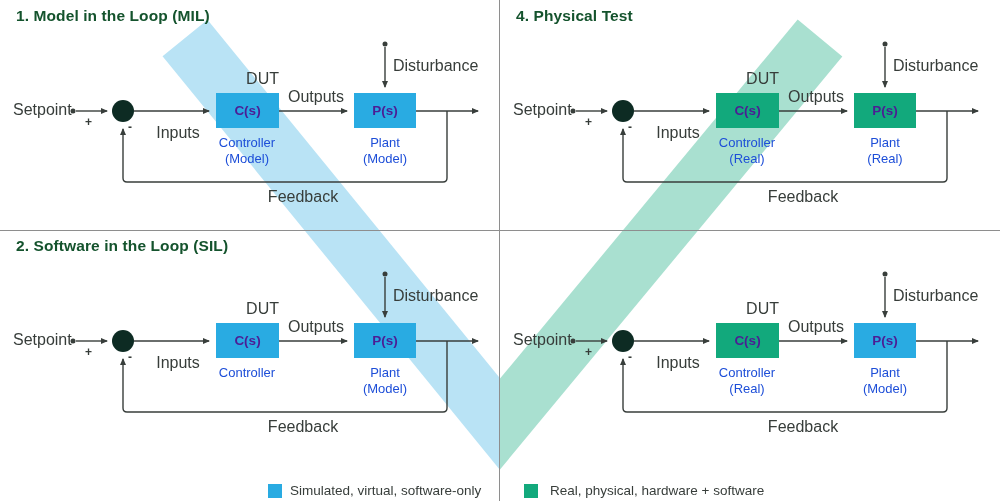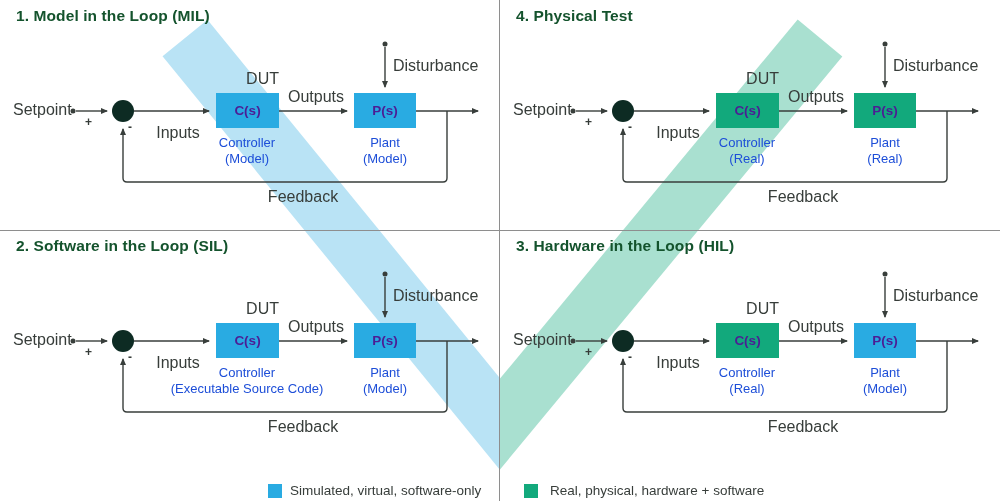--- a/index.html
+++ b/index.html
@@ -160,21 +160,20 @@
     <div class="lbl t-plus">+</div>
     <div class="lbl t-minus">-</div>
     <div class="lbl t-inputs">Inputs</div>
     <div class="lbl t-dut">DUT</div>
     <div class="blk t-cbox" style="background-color: rgb(41, 171, 226);">C(s)</div>
     <div class="lbl t-outputs">Outputs</div>
     <div class="blk t-pbox" style="background-color: rgb(41, 171, 226);">P(s)</div>
     <div class="lbl t-dist">Disturbance</div>
     <div class="cap t-ctrl">
       <div>Controller</div>
-      <div>(Executable Source Code)</div>
     </div>
     <div class="cap t-plant">
       <div>Plant</div>
       <div>(Model)</div>
     </div>
     <div class="lbl t-feedback">Feedback</div>
   </div>
 
   <div class="cell" style="left:500px;top:230px">
     <div class="cell-svg-slot">
@@ -190,21 +189,20 @@
       <line x1="279" y1="111" x2="347" y2="111" marker-end="url(#arw)"></line>
       <line x1="416" y1="111" x2="478" y2="111" marker-end="url(#arw)"></line>
       <line x1="385" y1="47" x2="385" y2="87" marker-end="url(#arw)"></line>
       <path d="M447 111 L447 178 Q447 182 443 182 L127 182 Q123 182 123 178 L123 129" marker-end="url(#arw)"></path>
     </g>
     <circle cx="123" cy="111" r="11" fill="#0D2B23"></circle>
     <circle cx="73" cy="111" r="2.5" fill="#383E3B"></circle>
     <circle cx="385" cy="44" r="2.5" fill="#383E3B"></circle>
   </svg>
 </div>
-    <div class="lbl title">3. Hardware in the Loop (HIL)</div>
     <div class="lbl t-setpoint">Setpoint</div>
     <div class="lbl t-plus">+</div>
     <div class="lbl t-minus">-</div>
     <div class="lbl t-inputs">Inputs</div>
     <div class="lbl t-dut">DUT</div>
     <div class="blk t-cbox" style="background-color: rgb(18, 169, 124);">C(s)</div>
     <div class="lbl t-outputs">Outputs</div>
     <div class="blk t-pbox" style="background-color: rgb(41, 171, 226);">P(s)</div>
     <div class="lbl t-dist">Disturbance</div>
     <div class="cap t-ctrl">

